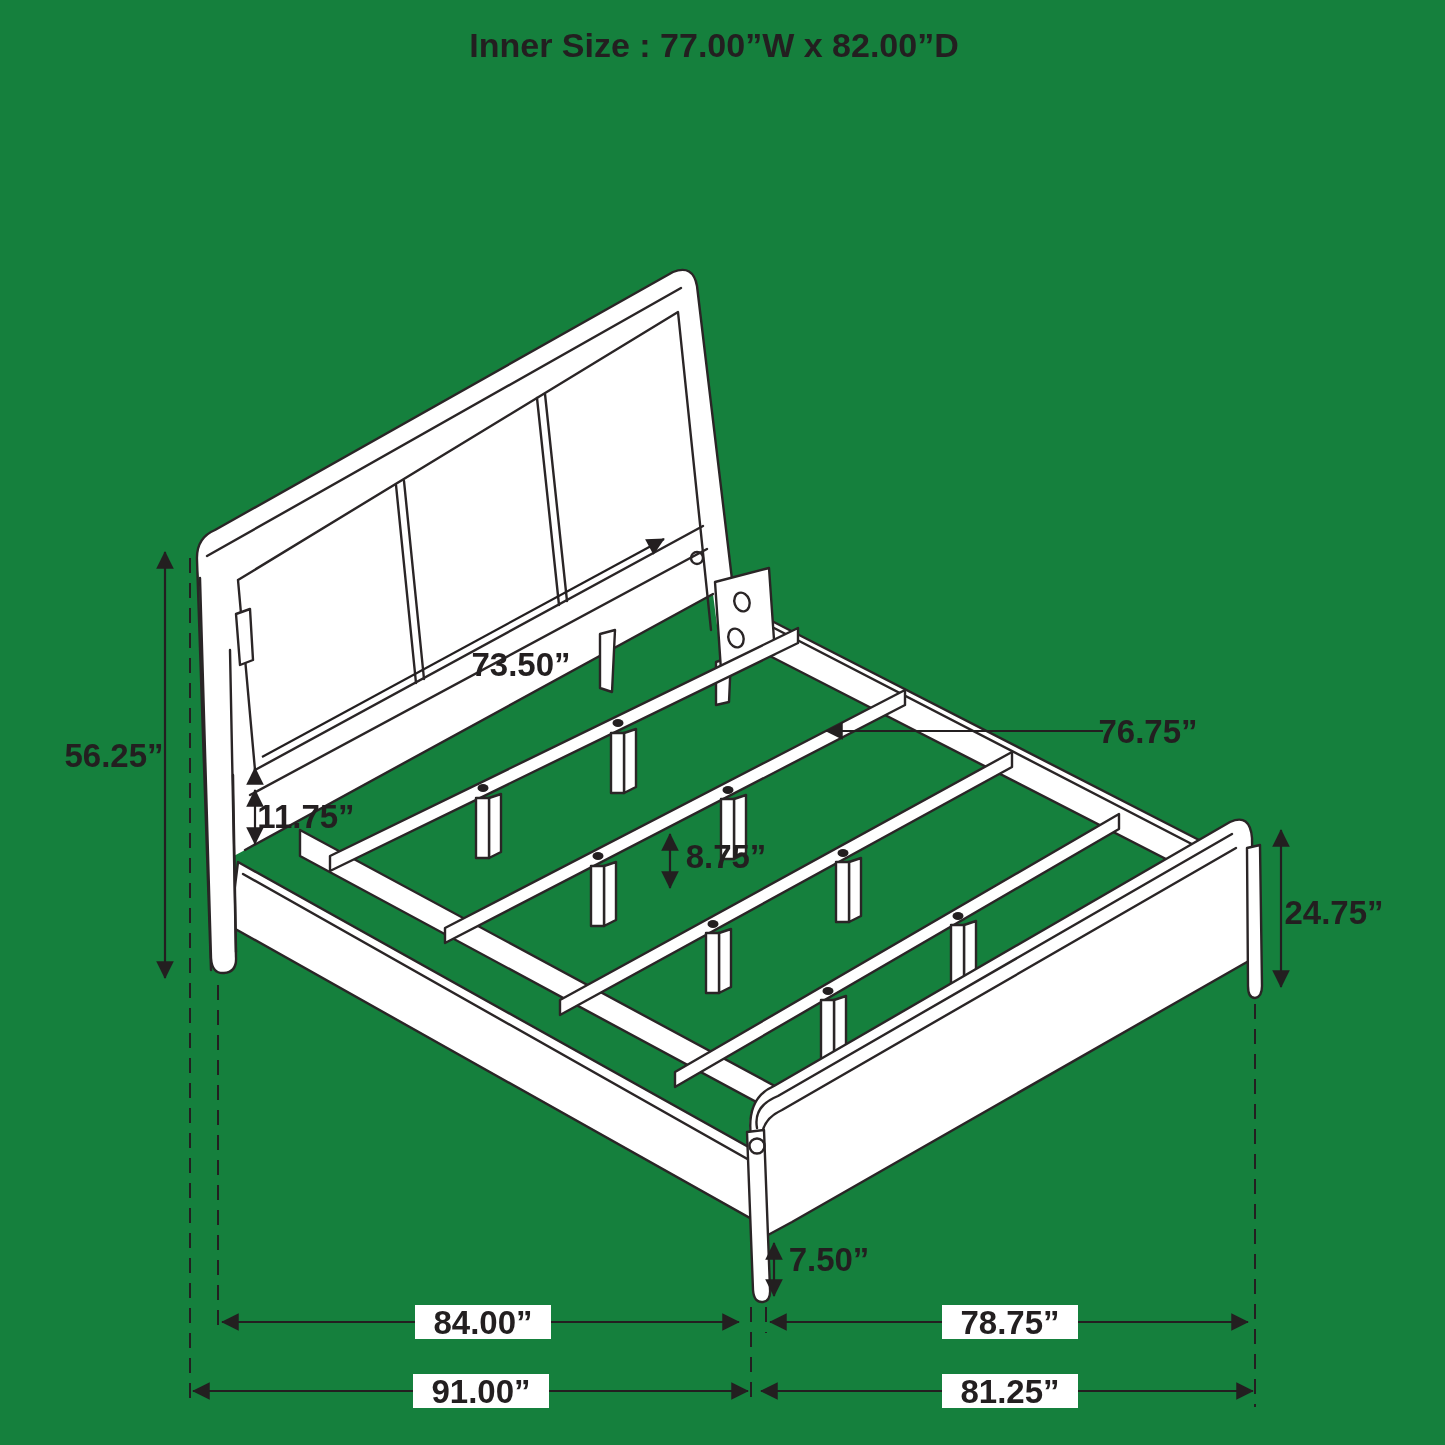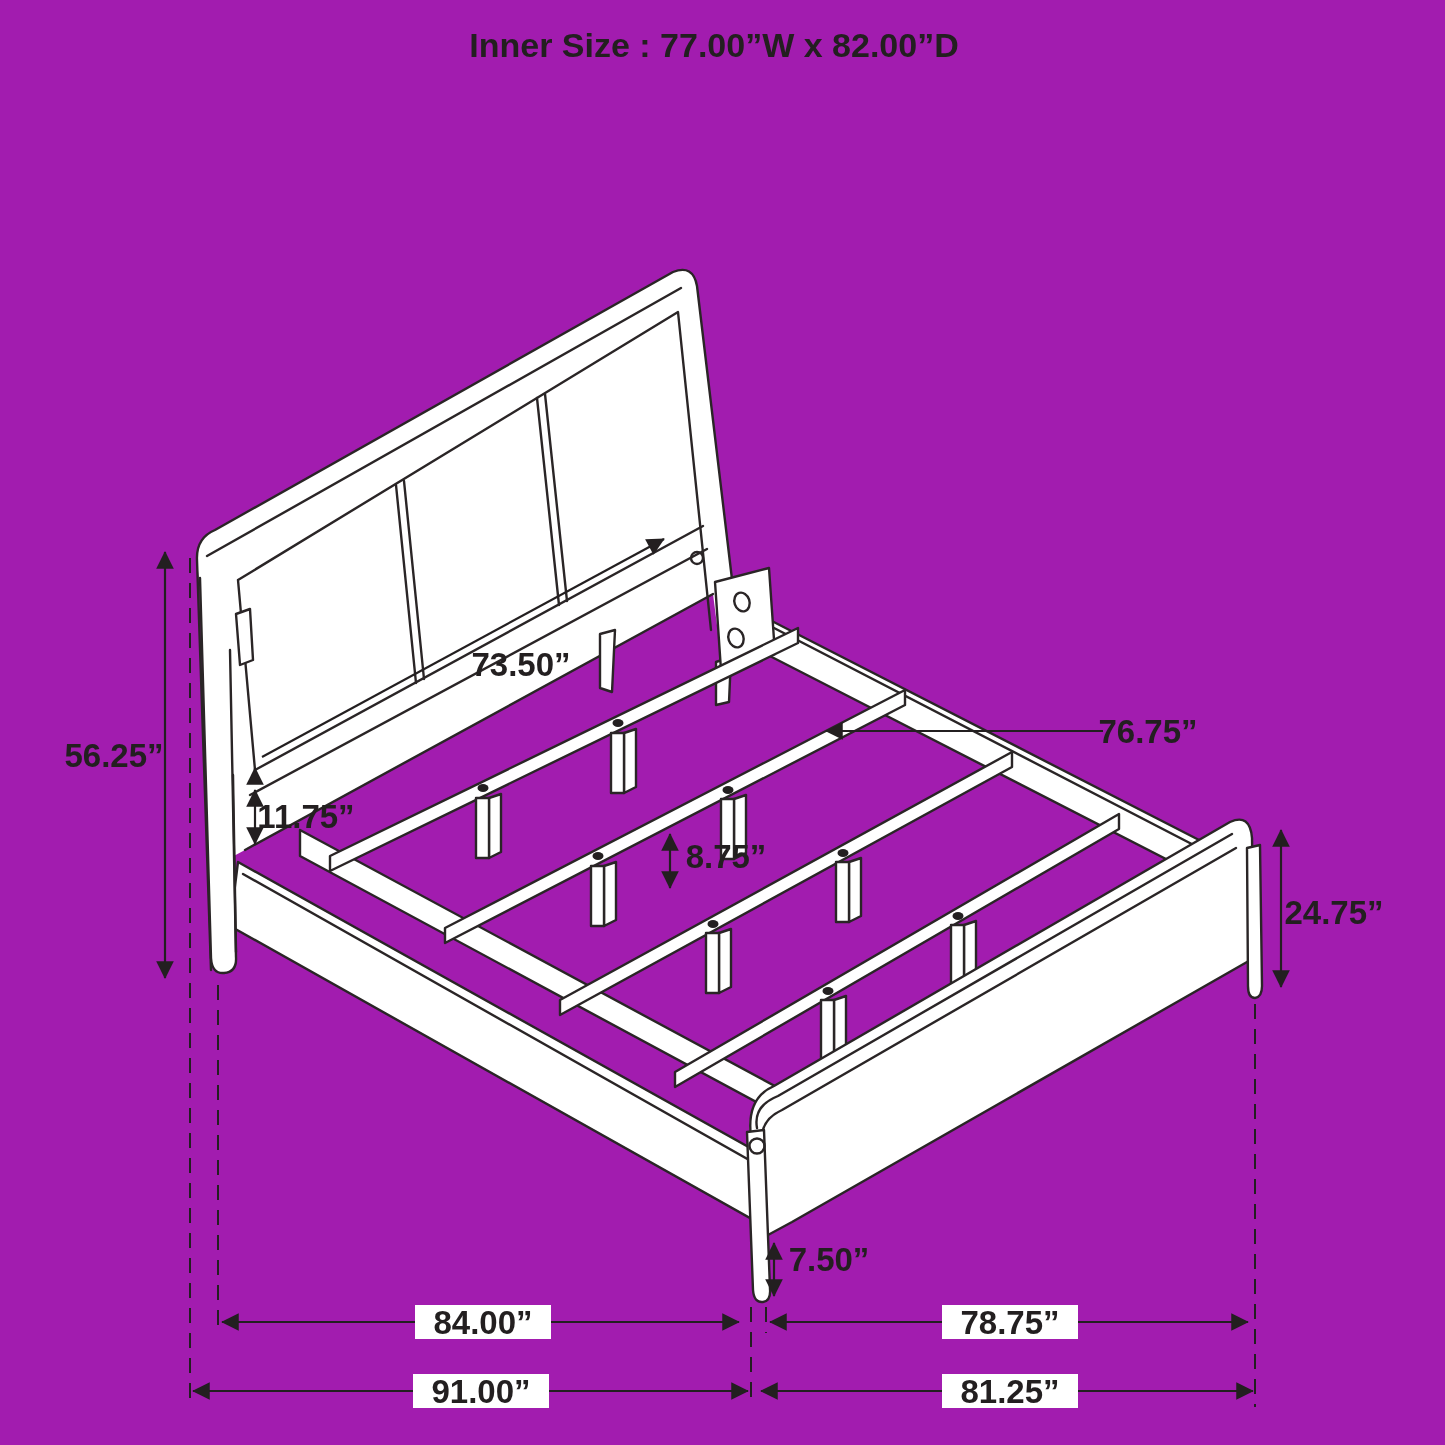--- a/index.html
+++ b/index.html
@@ -1,16 +1,16 @@
 <!DOCTYPE html>
 <html><head>
 <meta charset="utf-8">
 <style>
   html,body{margin:0;padding:0;background:#ffffff;}
-  .page{width:1445px;height:1445px;position:relative;background:#a21caf;overflow:hidden;}
+  .page{width:1445px;height:1445px;position:relative;background:#15803d;overflow:hidden;}
   svg{display:block;}
   text{font-family:"Liberation Sans","DejaVu Sans",sans-serif;font-weight:bold;fill:#231f20;}
   .t-title{font-size:34px;}
   .t-dim{font-size:33px;}
   .ln{stroke:#2a2526;stroke-width:2.4;fill:none;stroke-linecap:round;stroke-linejoin:round;}
   .fw{fill:#ffffff;stroke:none;}
   .fo{fill:#ffffff;stroke:#2a2526;stroke-width:2.4;stroke-linejoin:round;}
   .dim{stroke:#231f20;stroke-width:2.2;fill:none;}
   .dash{stroke:#231f20;stroke-width:2;fill:none;stroke-dasharray:15 10;}
   .dot{fill:#231f20;stroke:none;}

